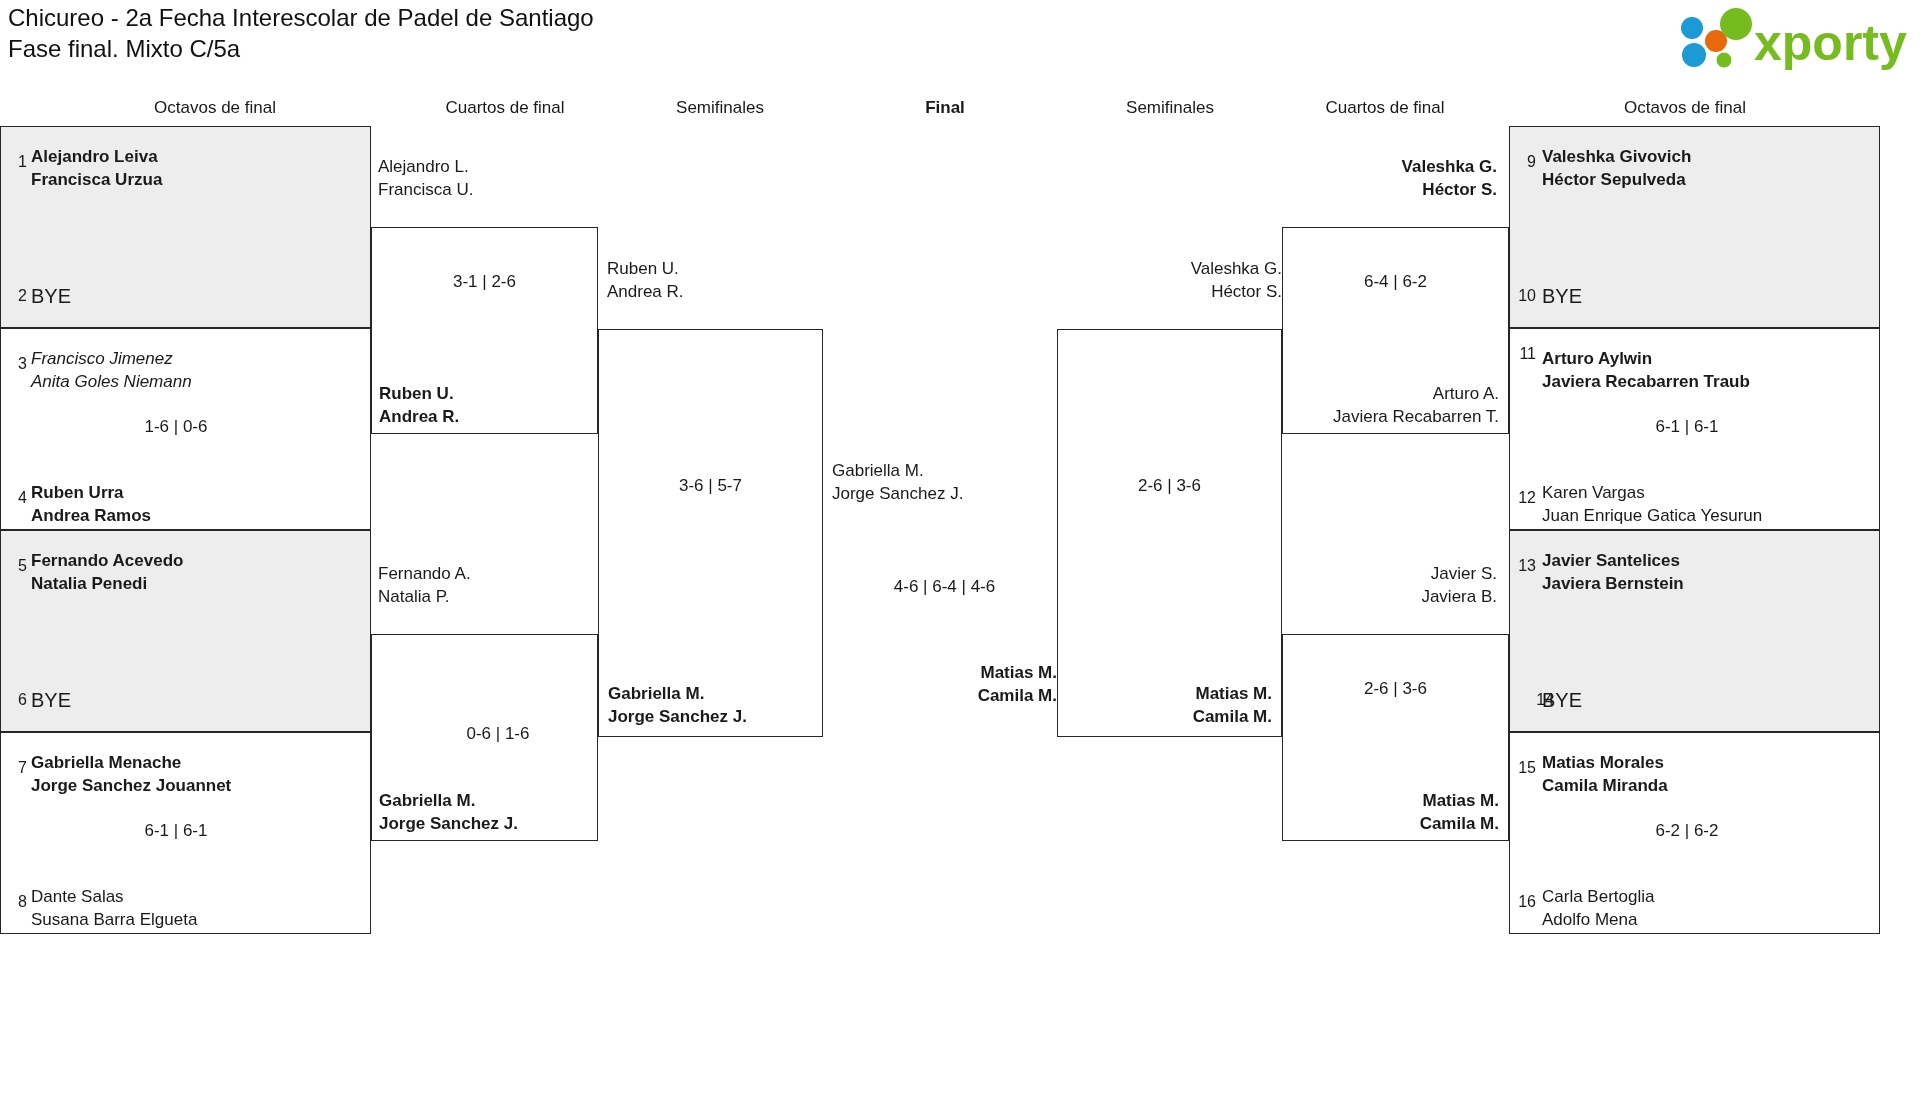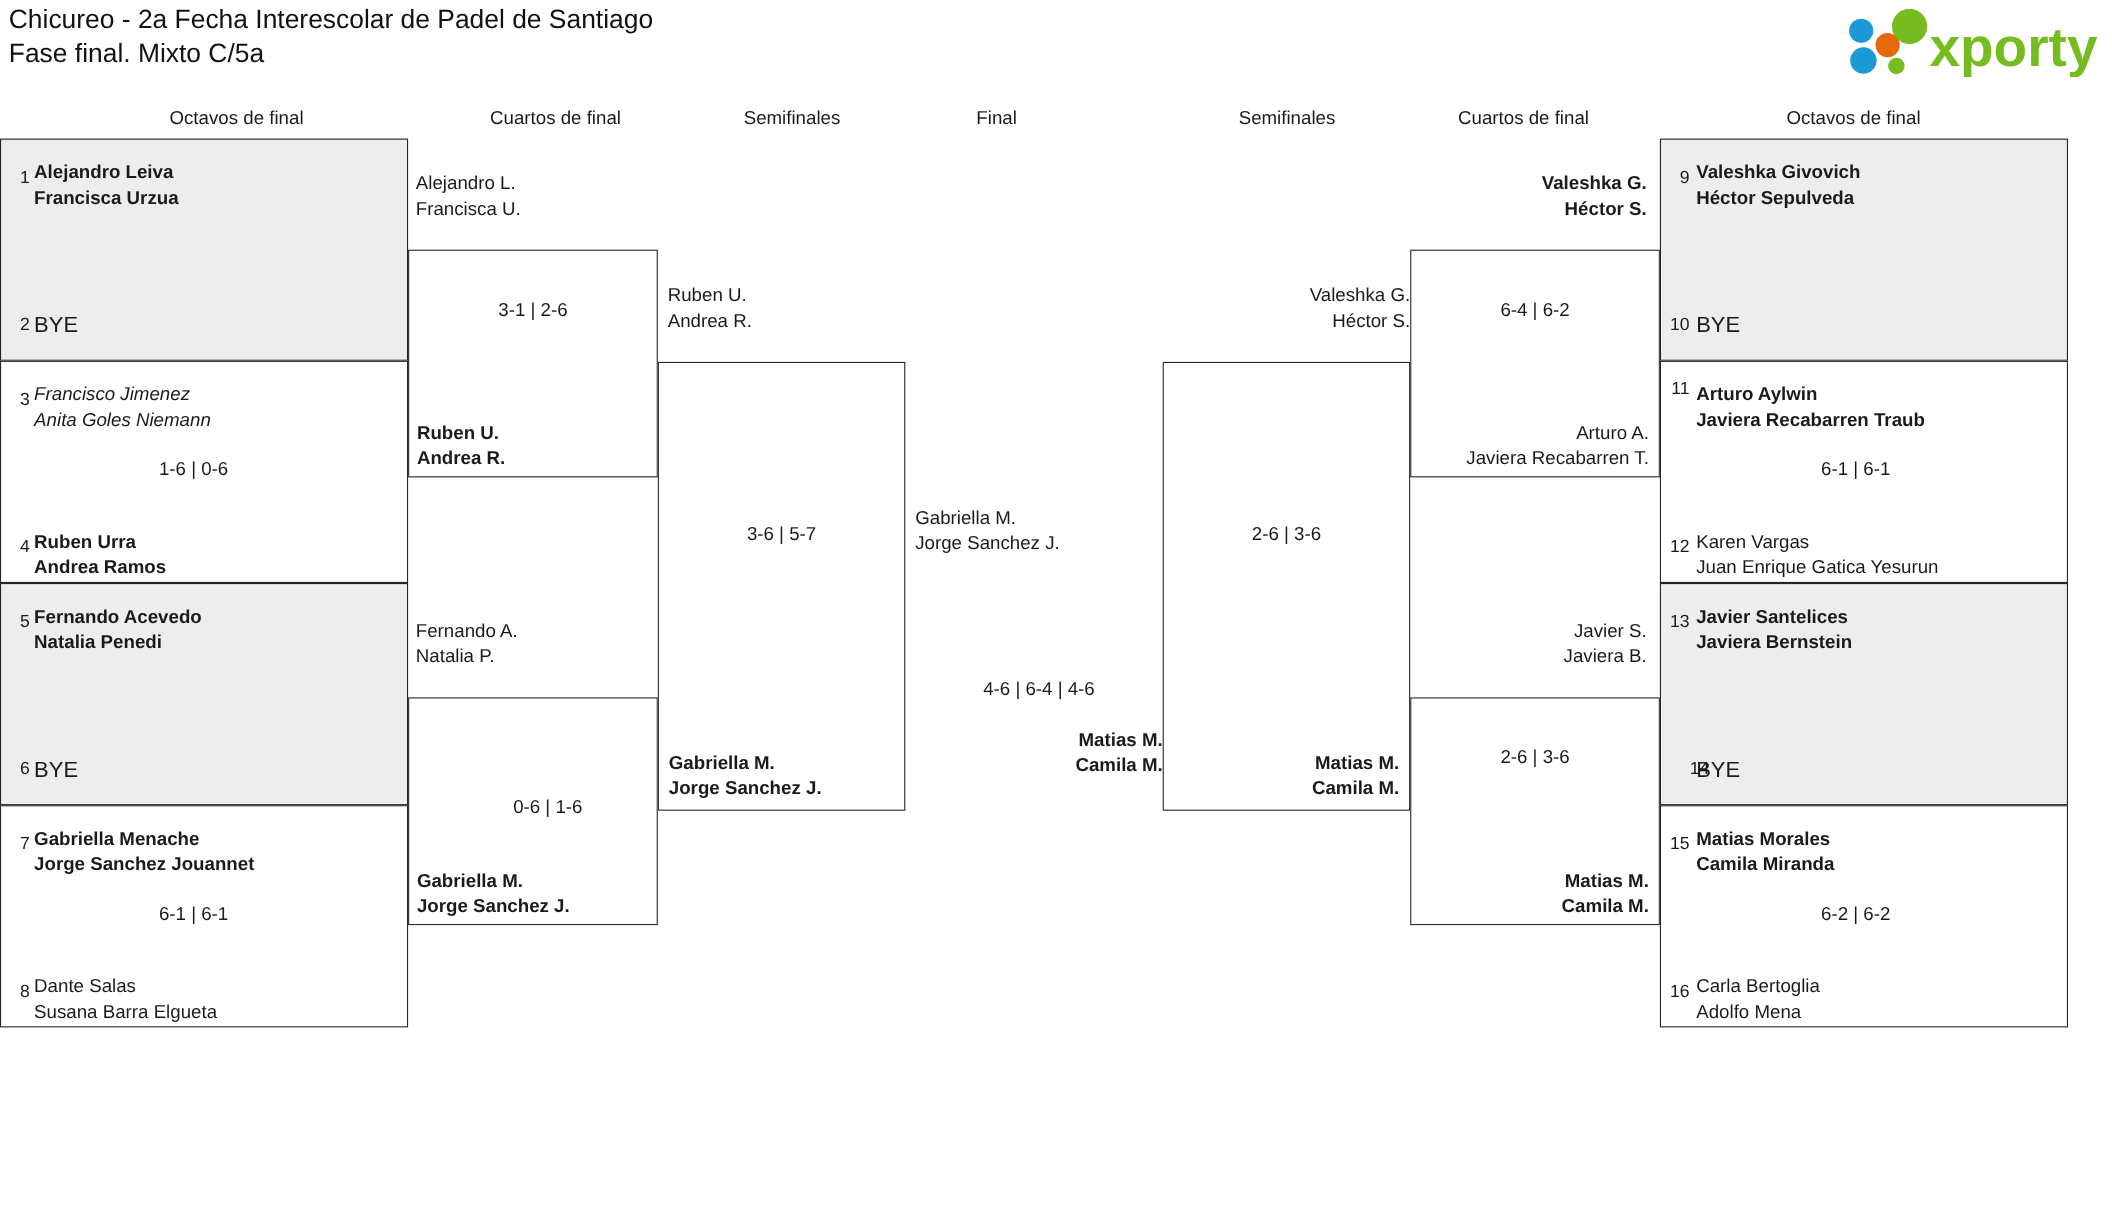--- a/index.html
+++ b/index.html
@@ -62,21 +62,21 @@
       <circle cx="46" cy="52" r="7.5" fill="#76bc21"></circle>
       <circle cx="58" cy="16" r="16" fill="#76bc21"></circle>
       <text x="76" y="52" font-family="'Liberation Sans', sans-serif" font-size="50" font-weight="700" fill="#76bc21">xporty</text>
     </svg>
   </div>
 </div>
 
 <div class="round-header" style="left:60px;  width:310px;">Octavos de final</div>
 <div class="round-header" style="left:355px; width:300px;">Cuartos de final</div>
 <div class="round-header" style="left:570px; width:300px;">Semifinales</div>
-<div class="round-header" style="left:756px; width:300px;">Final</div>
+<div class="round-header" style="left:795px; width:300px;font-weight:bold;">Final</div>
 <div class="round-header" style="left:1020px;width:300px;">Semifinales</div>
 <div class="round-header" style="left:1235px;width:300px;">Cuartos de final</div>
 <div class="round-header" style="left:1530px;width:310px;">Octavos de final</div>
 
 <div id="bracket">
 
   <div class="box shaded" style="left:0px;top:126px;width:371px;height:202px;">
     <div class="seed" style="left:0px;top:26px;">1</div>
     <div class="names bold" style="left:30px;top:18px;">
       <div>Alejandro Leiva</div>
@@ -157,21 +157,21 @@
     <div class="names bold" style="left:9px;top:352px;">
       <div>Gabriella M.</div>
       <div>Jorge Sanchez J.</div>
     </div>
   </div>
 
   <div class="final-names" style="left:832px;top:459px;font-weight:400;">
     <div>Gabriella M.</div>
     <div>Jorge Sanchez J.</div>
   </div>
-  <div class="score" style="left:832px;top:575px;width:225px;margin-top:40px;">4-6 | 6-4 | 4-6</div>
+  <div class="score" style="left:832px;top:575px;width:225px;">4-6 | 6-4 | 4-6</div>
   <div class="final-names right" style="left:832px;top:661px;width:225px;font-weight:700;text-align:right;">
     <div>Matias M.</div>
     <div>Camila M.</div>
   </div>
 
   <div class="names reg right" style="left:1057px;top:257px;width:225px;">
     <div>Valeshka G.</div>
     <div>Héctor S.</div>
   </div>
   <div class="box plain" style="left:1057px;top:329px;width:225px;height:408px;">

